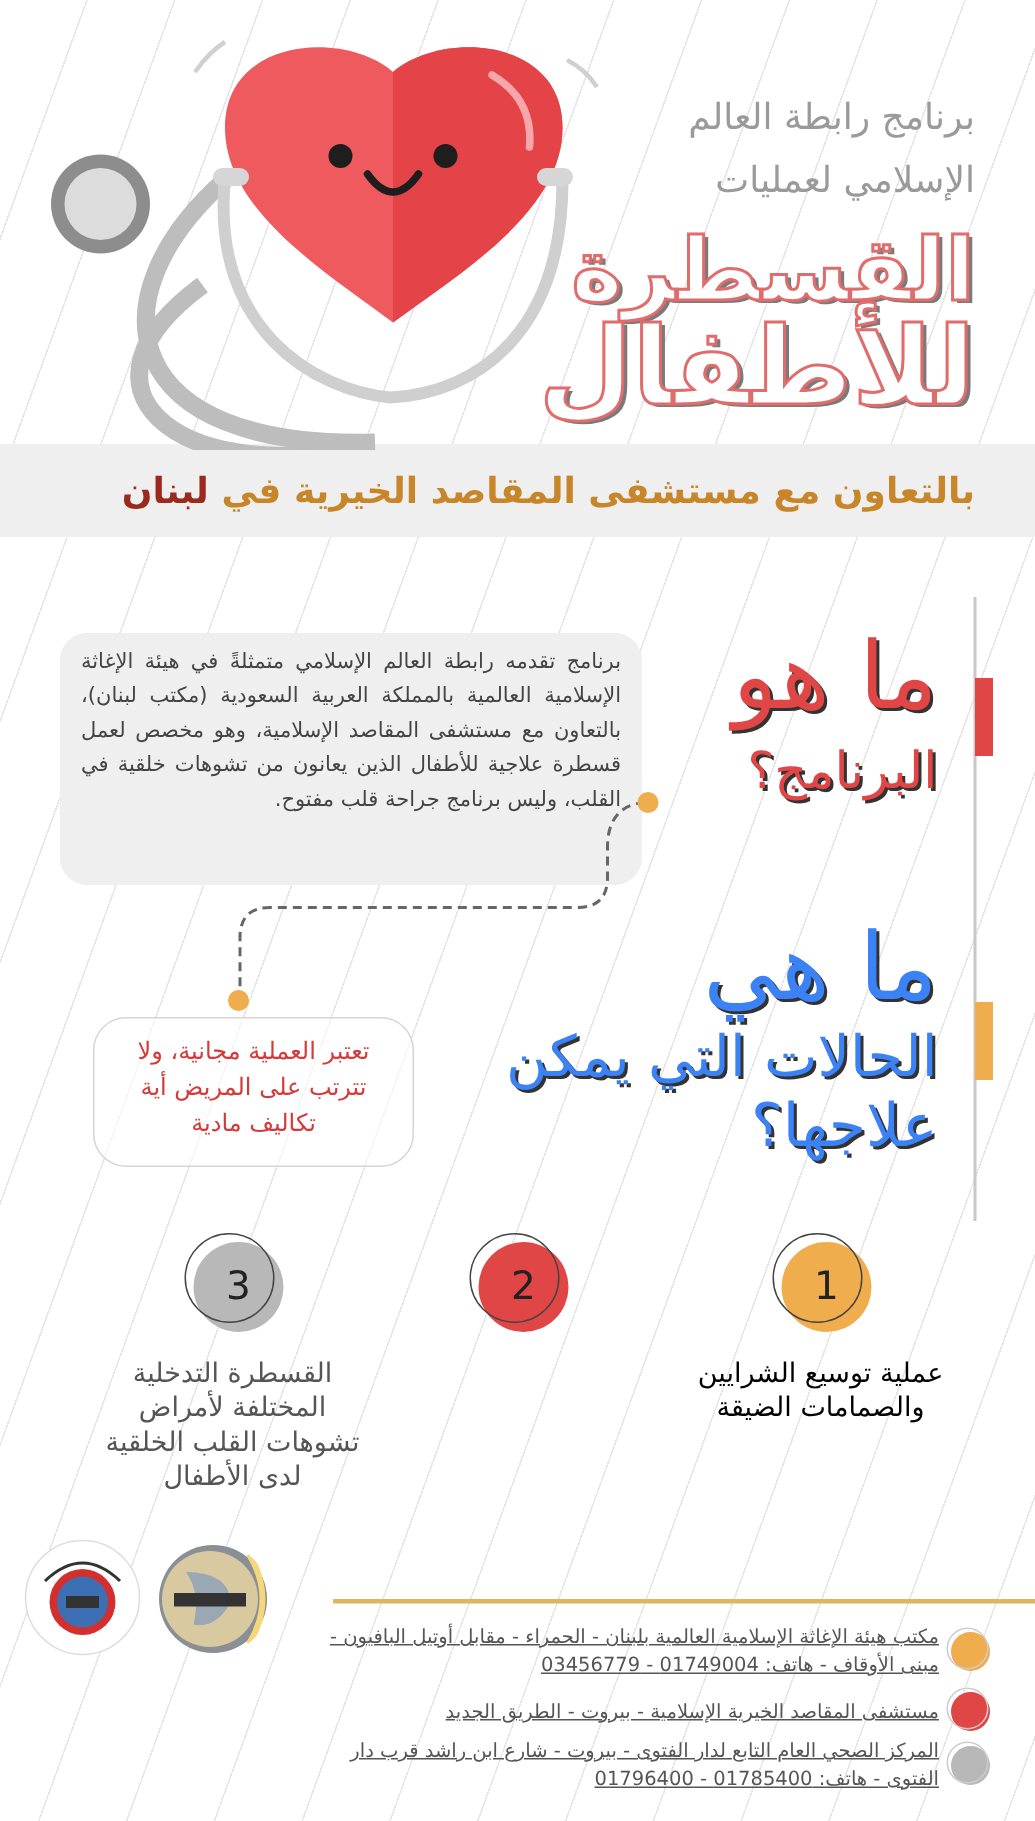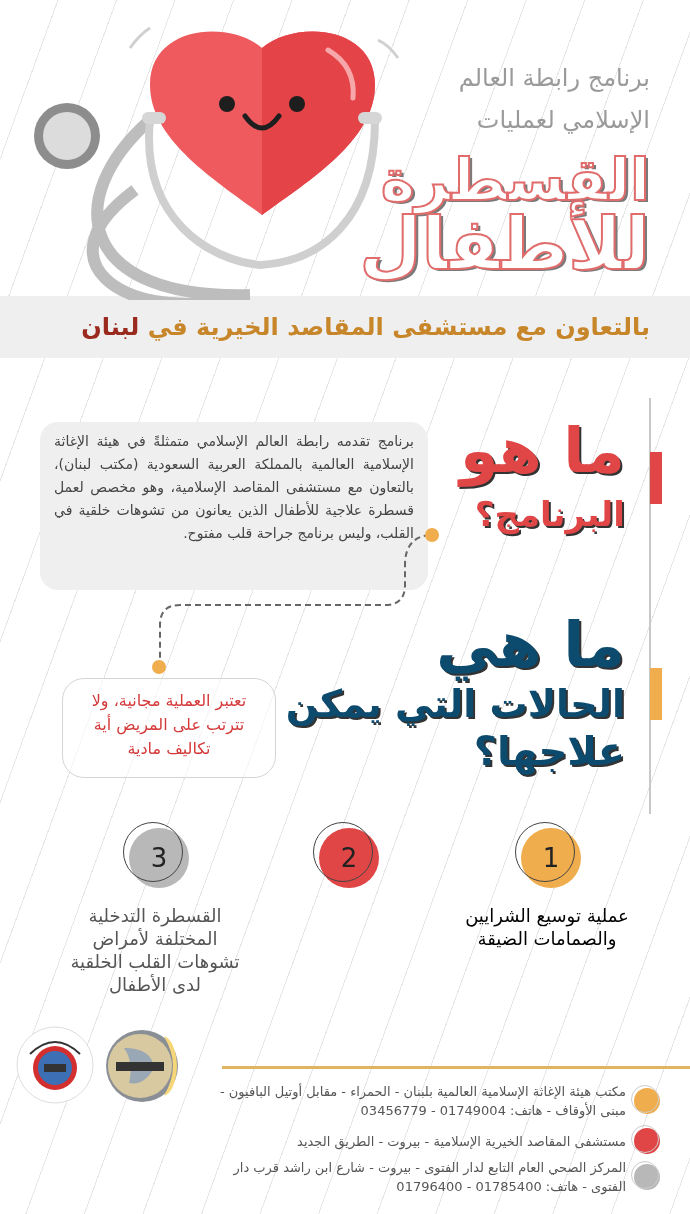--- a/index.html
+++ b/index.html
@@ -30,24 +30,24 @@
     text-shadow: 3px 2px 0 #7a7a7a;
   }
   .subtitle {
     right:40px; top:313px; font-size:24px; font-weight:bold; color:#c8862a; z-index:3; white-space:nowrap;
   }
   .subtitle .accent { color:#9b2a1e; }
 
   
   .vline { left:649px; top:398px; width:2px; height:416px; background:#c8c8c8; z-index:2; }
   .vmark { left:650px; width:12px; height:52px; z-index:2; }
-  .h-big { right:65px; font-weight:bold; text-align:right; z-index:3; white-space:nowrap;
+  .h-big { right:65px; font-weight:normal; text-align:right; z-index:3; white-space:nowrap;
     color:#fff; text-shadow: 2px 2px 0 #333; }
   .h-red { -webkit-text-stroke: 0; color:#e04646; }
-  .h-org { color:#0c4a6e;text-align:right; }
+  .h-org { color:#3b82f6;text-align:right; }
 
   
   .desc-box {
     left:40px; top:422px; width:388px; height:168px; background:#efefef; border-radius:18px; z-index:2;
     padding:8px 14px; box-sizing:border-box; color:#444; font-size:14px; line-height:23px; text-align:justify;
   }
   .free-box {
     left:62px; top:678px; width:214px; height:100px; border:1px solid #d5d5d5; border-radius:22px; z-index:2;
     background:rgba(255,255,255,0.6); box-sizing:border-box; padding:10px 19px;
     color:#d43a3a; font-size:16px; line-height:24px; text-align:center;
@@ -61,21 +61,21 @@
   .case-circle .fill { position:absolute; left:6px; top:6px; width:60px; height:60px; border-radius:50%; }
   .case-circle .ring { position:absolute; left:0; top:0; width:58px; height:58px; border-radius:50%; border:1px solid #444; }
   .case-circle .num { position:absolute; left:6px; top:6px; width:60px; height:60px; line-height:60px; text-align:center; font-size:26px; color:#222; }
   .case-text { margin-top:18px; font-size:18px; line-height:23px; }
 
   
   .footer-line { left:222px; top:1066px; width:468px; height:3px; background:#e0b560; z-index:2; }
   .contact { right:30px; width:450px; z-index:3; display:flex; flex-direction:row-reverse; align-items:center; }
   .contact .cdot { width:26px; height:26px; border-radius:50%; flex:0 0 auto; margin-left:8px; position:relative; }
   .contact .cdot::before { content:""; position:absolute; left:-3px; top:-3px; width:26px; height:26px; border-radius:50%; border:1px solid #ccc; }
-  .contact .ctext { font-size:13px; line-height:19px; color:#555; text-align:right; flex:1; }
+  .contact .ctext { font-size:13px; line-height:19px; color:#555; text-align:right; flex:1;text-decoration:underline; }
 
   .logo { z-index:3; border-radius:50%; }
 </style>
 </head>
 <body>
 
 <div class="bg-lines"></div>
 
 <svg class="abs" style="left:0;top:0;z-index:2" width="420" height="300">
   <path d="M135 190 C 40 260, 120 320, 230 300" stroke="#bdbdbd" stroke-width="12" fill="none"></path>

